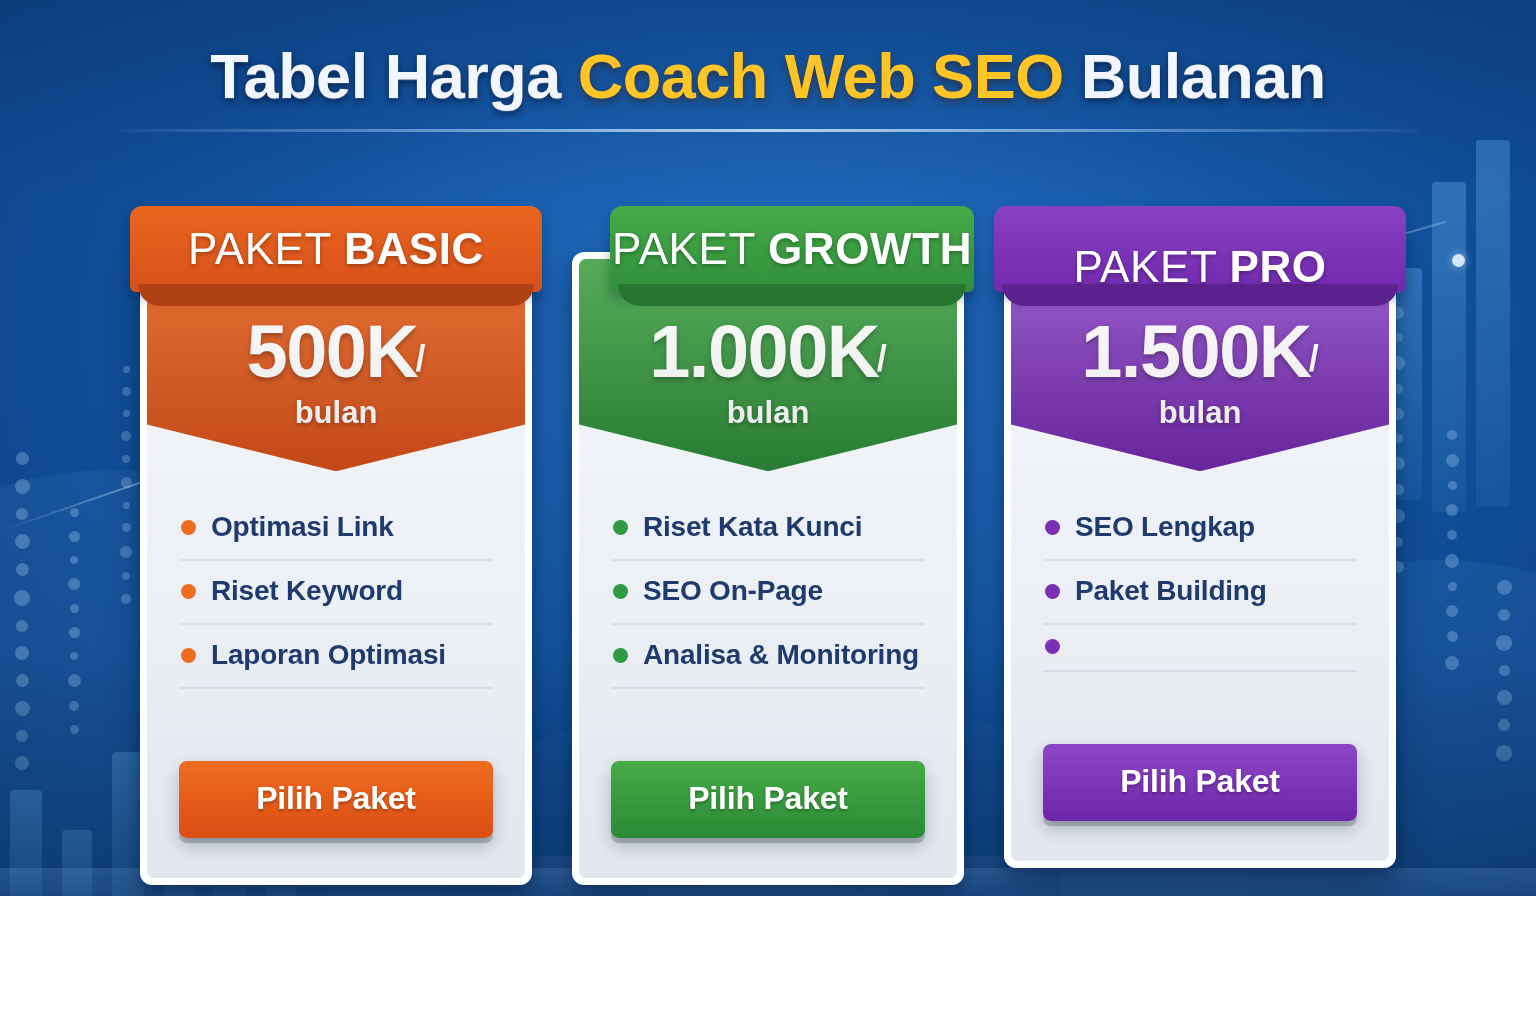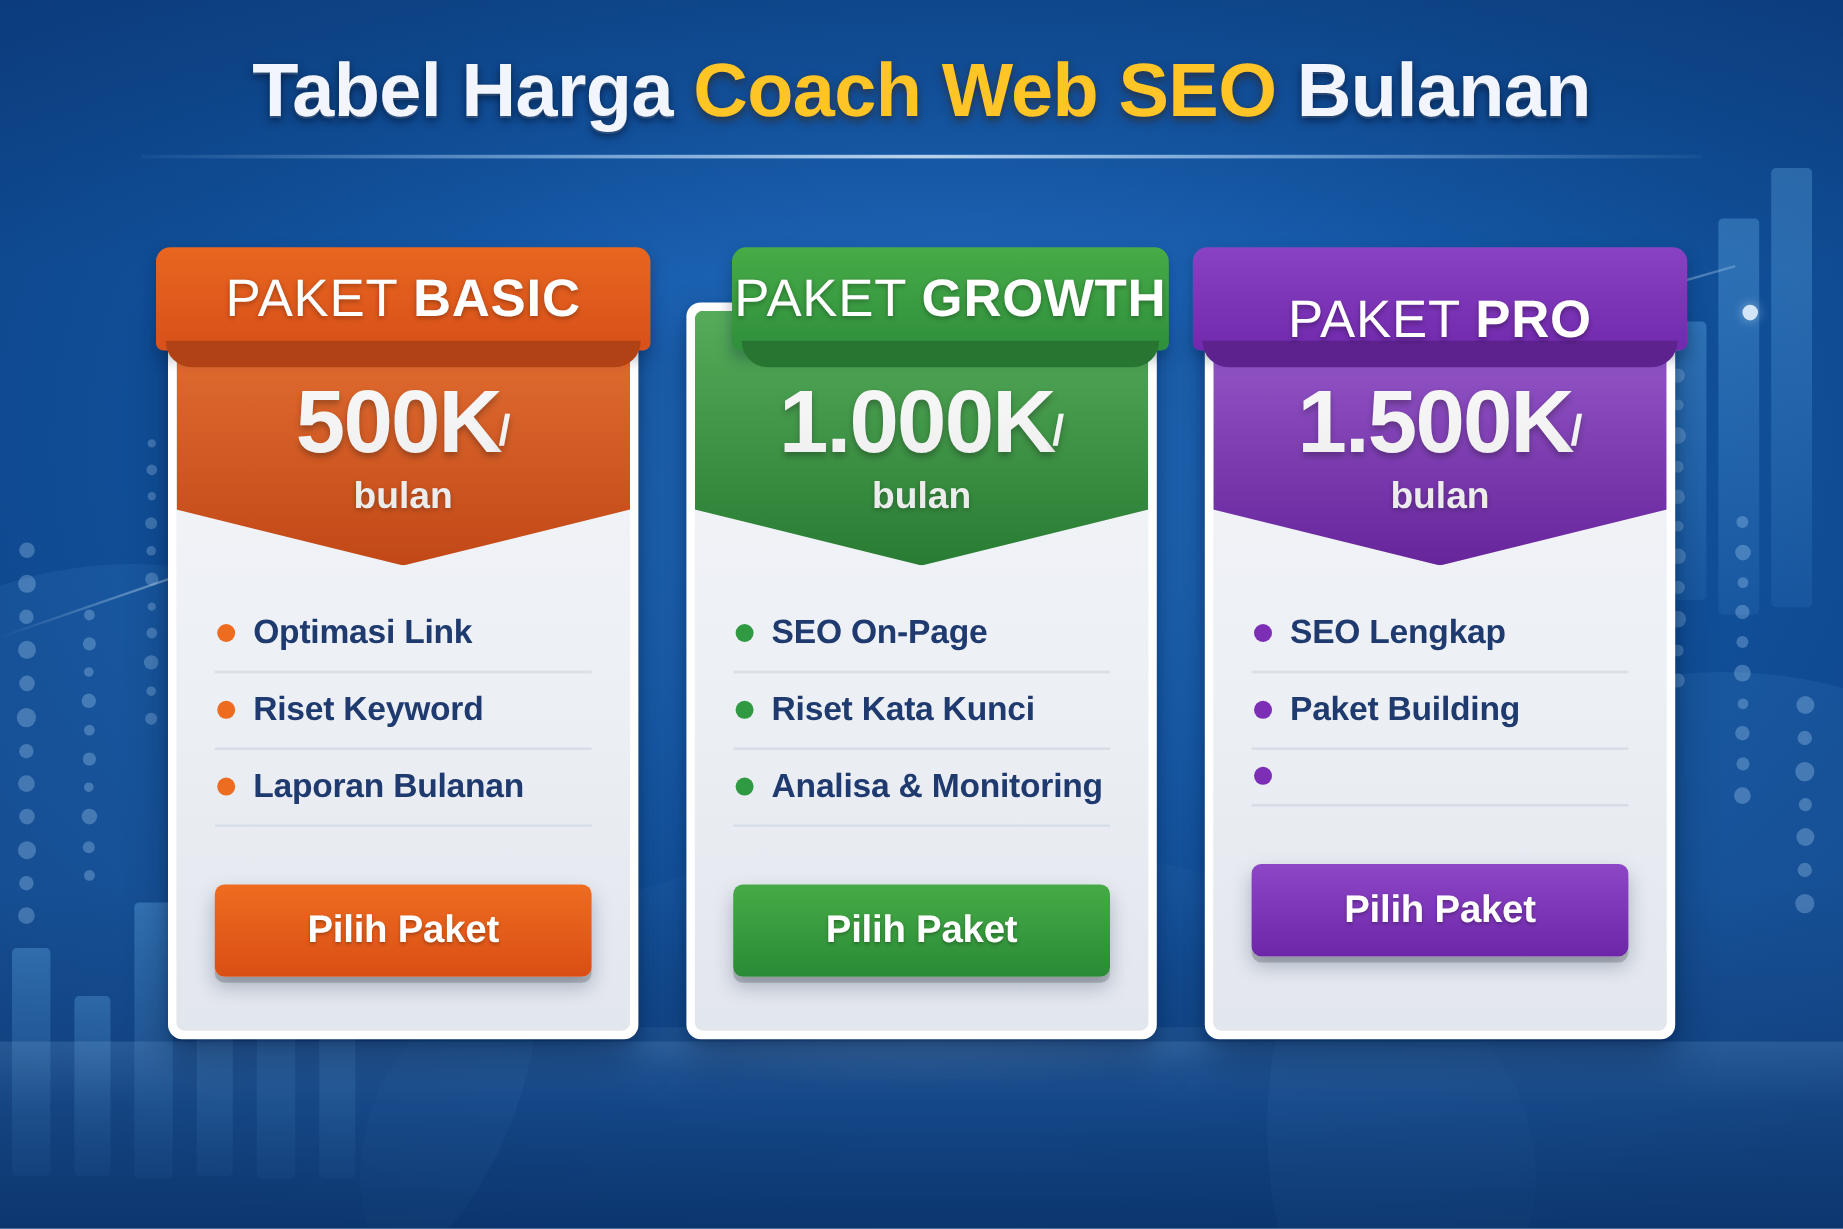--- a/index.html
+++ b/index.html
@@ -7,21 +7,21 @@
   html, body {
     width: 1536px;
     height: 1024px;
     overflow: hidden;
     font-family: "Liberation Sans", sans-serif;
   }
 
   #stage {
     position: relative;
     width: 1536px;
-    height: 1024px;
+    height: 896px;
     background:
       radial-gradient(ellipse 1100px 760px at 52% 36%, #1f67b8 0%, #1559a8 38%, #104e97 62%, #0d4084 100%);
     overflow: hidden;
   }
 
   
   .bg-layer { position: absolute; inset: 0; pointer-events: none; }
 
   .bg-vignette {
     position: absolute; inset: 0;
@@ -190,21 +190,21 @@
     padding: 14px 2px 16px 2px;
     border-bottom: 2px solid rgba(120,140,170,0.16);
   }
   .bullet { width: 15px; height: 15px; border-radius: 50%; flex: 0 0 auto; }
   .feature-label {
     font-size: 28px; font-weight: bold; color: #1e3a6e;
     letter-spacing: -0.2px; white-space: nowrap;
   }
 
   
-  .cta-wrap { padding: 48px 32px 40px 32px; }
+  .cta-wrap { padding: 72px 32px 40px 32px; }
   .cta {
     display: block; width: 100%;
     border: none; cursor: pointer;
     border-radius: 8px;
     padding: 19px 0 21px 0;
     font-family: "Liberation Sans", sans-serif;
     font-size: 32px; font-weight: bold; color: #ffffff;
     letter-spacing: -0.2px;
     text-shadow: 0 2px 3px rgba(0,0,0,0.28);
     box-shadow: 0 5px 0 rgba(0,0,0,0.18), 0 8px 16px rgba(4,26,62,0.26);
@@ -367,21 +367,21 @@
               <div class="feature">
                 <span class="bullet"></span>
                 <span class="feature-label">Optimasi Link</span>
               </div>
               <div class="feature">
                 <span class="bullet"></span>
                 <span class="feature-label">Riset Keyword</span>
               </div>
               <div class="feature">
                 <span class="bullet"></span>
-                <span class="feature-label">Laporan Bulanan</span>
+                <span class="feature-label">Laporan Optimasi</span>
               </div>
             </div>
         <div class="cta-wrap">
           <button class="cta">Pilih Paket</button>
         </div>
       </div>
     </div>
   </div>
 
   <div class="card t-growth">
@@ -392,25 +392,25 @@
       <div class="card-inner">
         <div class="price-panel">
           <div>
             <span class="price-amount">1.000K</span><span class="price-slash">/</span>
           </div>
           <div class="price-period">bulan</div>
         </div>
         <div class="features">
               <div class="feature">
                 <span class="bullet"></span>
+                <span class="feature-label">Riset Kata Kunci</span>
+              </div>
+              <div class="feature">
+                <span class="bullet"></span>
                 <span class="feature-label">SEO On-Page</span>
-              </div>
-              <div class="feature">
-                <span class="bullet"></span>
-                <span class="feature-label">Riset Kata Kunci</span>
               </div>
               <div class="feature">
                 <span class="bullet"></span>
                 <span class="feature-label">Analisa &amp; Monitoring</span>
               </div>
             </div>
         <div class="cta-wrap">
           <button class="cta">Pilih Paket</button>
         </div>
       </div>

